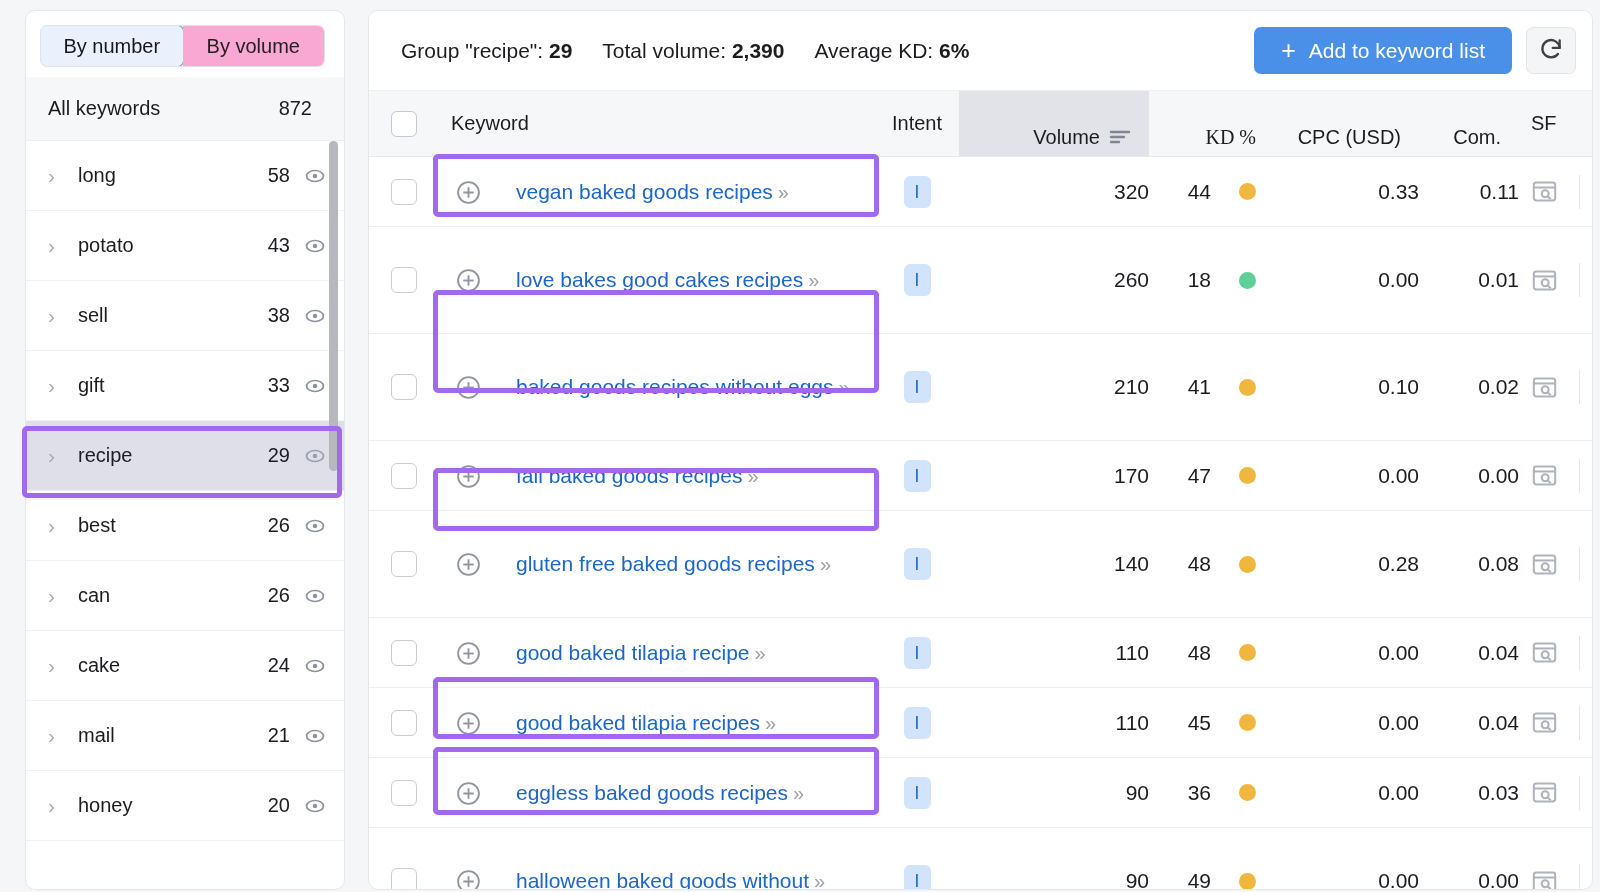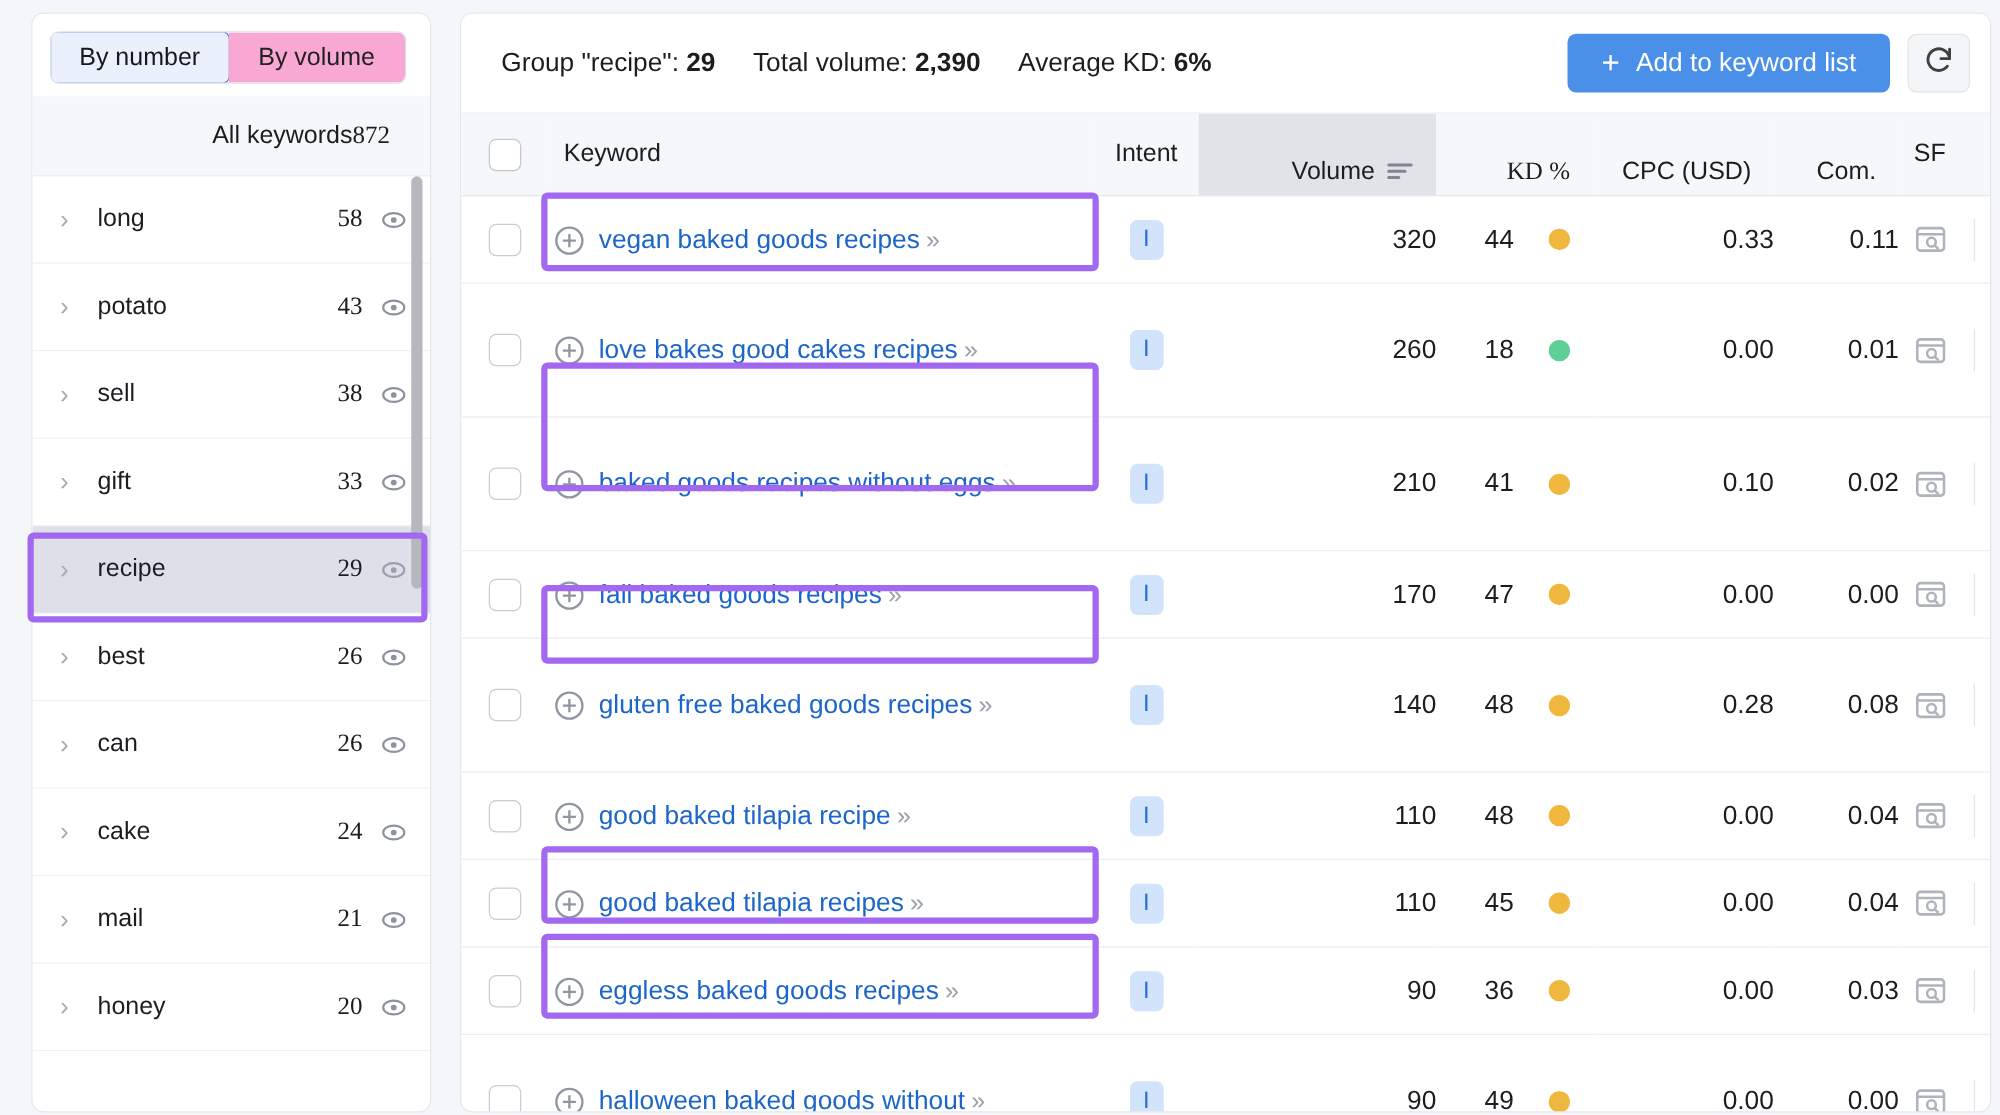--- a/index.html
+++ b/index.html
@@ -40,28 +40,28 @@
   .side-list { position: relative; height: 812px; }
   .side-row {
     display: flex; align-items: center;
     height: 70px; padding: 0 18px 0 22px;
     font-size: 20px; color: #1c1d21;
     border-bottom: 1px solid #f0f1f4;
     cursor: pointer; position: relative;
   }
   .side-row.all {
     background: #f6f7f9; padding-left: 22px;
-    height: 64px; border-bottom: 1px solid #eceef1; text-align: right;
+    height: 64px; border-bottom: 1px solid #eceef1;
   }
   .side-row .chev {
     width: 18px; margin-right: 12px; color: #a7acb6;
     font-size: 21px; line-height: 1; flex: none;
   }
   .side-row .sname { flex: 1; }
-  .side-row .scount { color: #1c1d21; font-size: 20px; margin-right: 14px; font-family: Liberation Serif, serif; }
+  .side-row .scount { color: #1c1d21; font-size: 20px; margin-right: 14px; }
   .eye { width: 22px; height: 22px; flex: none; color: #8d939e; }
   .side-row.selected { background: #dedfe8; }
   .side-row.selected .eye { color: #9aa0ab; }
 
   .side-scrollbar {
     position: absolute; right: 6px; top: 64px;
     width: 9px; height: 760px;
     background: transparent;
   }
   .side-scrollbar .thumb {
@@ -129,21 +129,21 @@
   .kwt tbody tr.tall td { height: 107px; }
   .cell-pad-r { padding-right: 18px; text-align: right; }
 
   .cb {
     width: 26px; height: 26px; border: 1.5px solid #c8ccd3;
     border-radius: 6px; background: #fff; margin: 0 auto; cursor: pointer;
   }
   .th-cb { width: 26px; height: 26px; border: 1.5px solid #c3c7cf;
            border-radius: 6px; background: #fff; margin-left: 22px; cursor: pointer; }
 
-  .kwcell { display: flex; align-items: flex-start; padding-left: 4px; }
+  .kwcell { display: flex; align-items: flex-start; padding-left: 17px; gap: 24px; }
   .kw-plus {
     width: 25px; height: 25px; flex: none; margin-right: 11px; margin-top: 3px;
     color: #9096a1;
   }
   .kw-text {
     color: #1c65c9; font-size: 21px; line-height: 30px; cursor: pointer;
   }
   .chevs { color: #9aa0ab; font-size: 20px; letter-spacing: -2px; margin-left: 5px; }
 
   .intent-badge {

